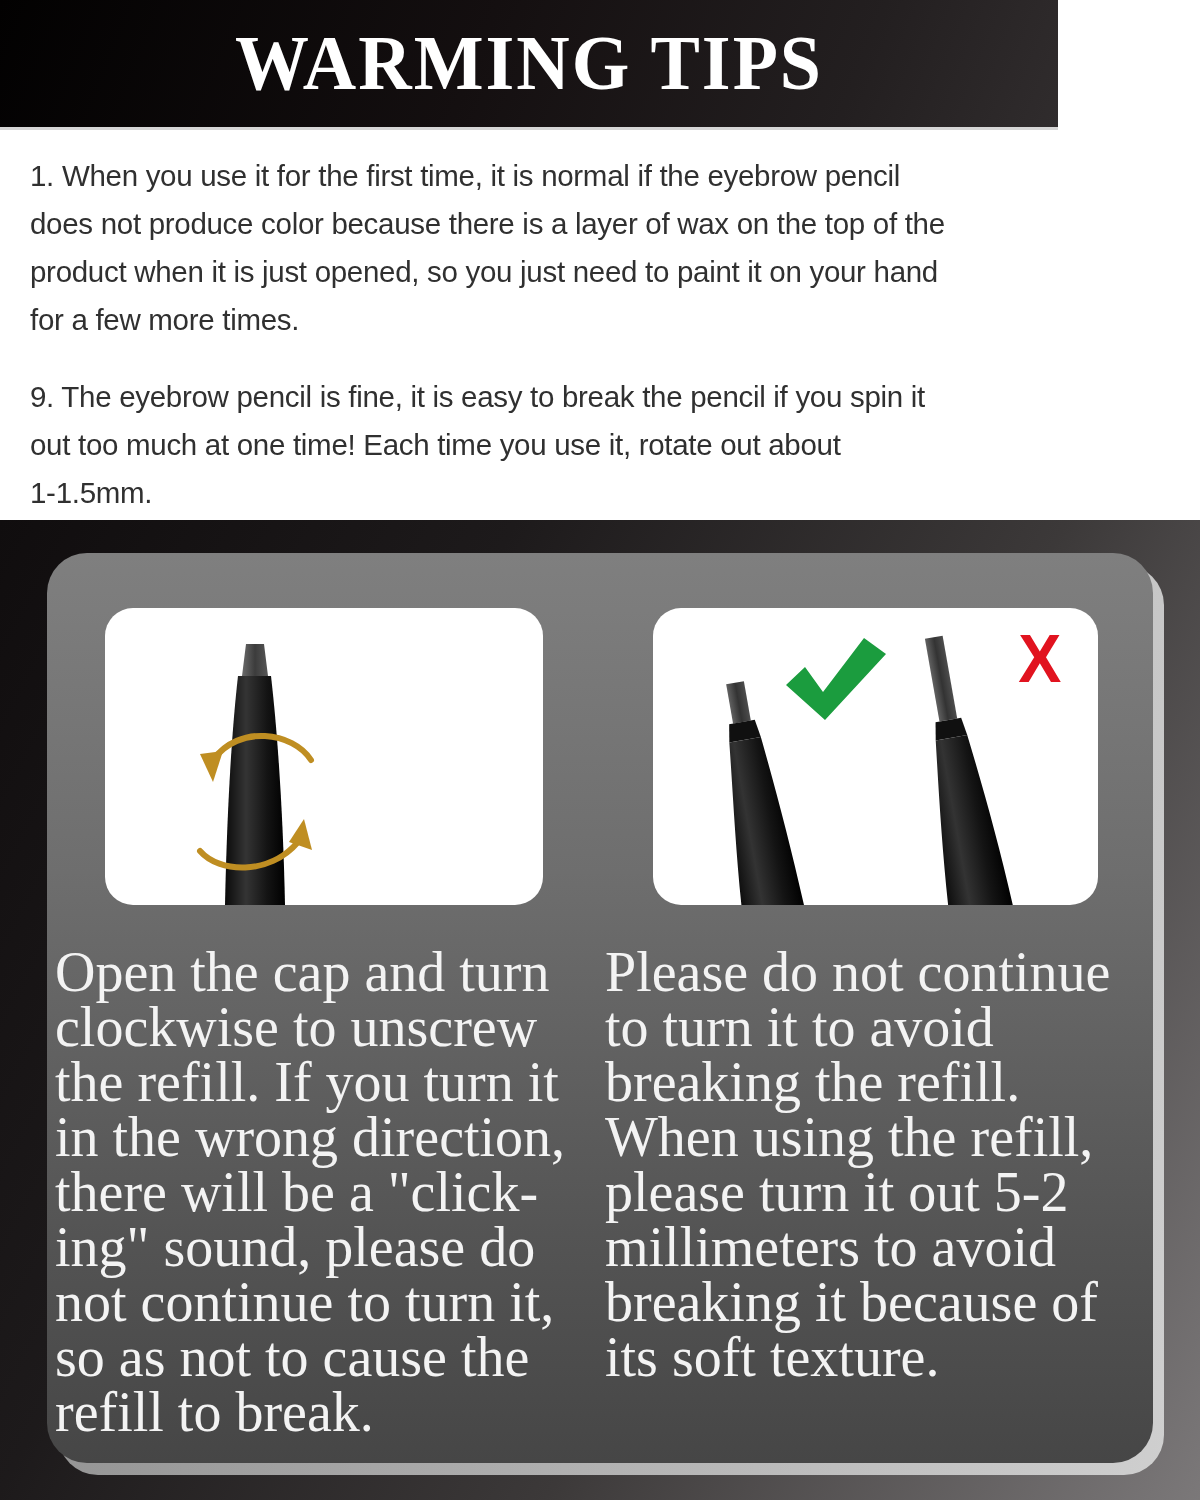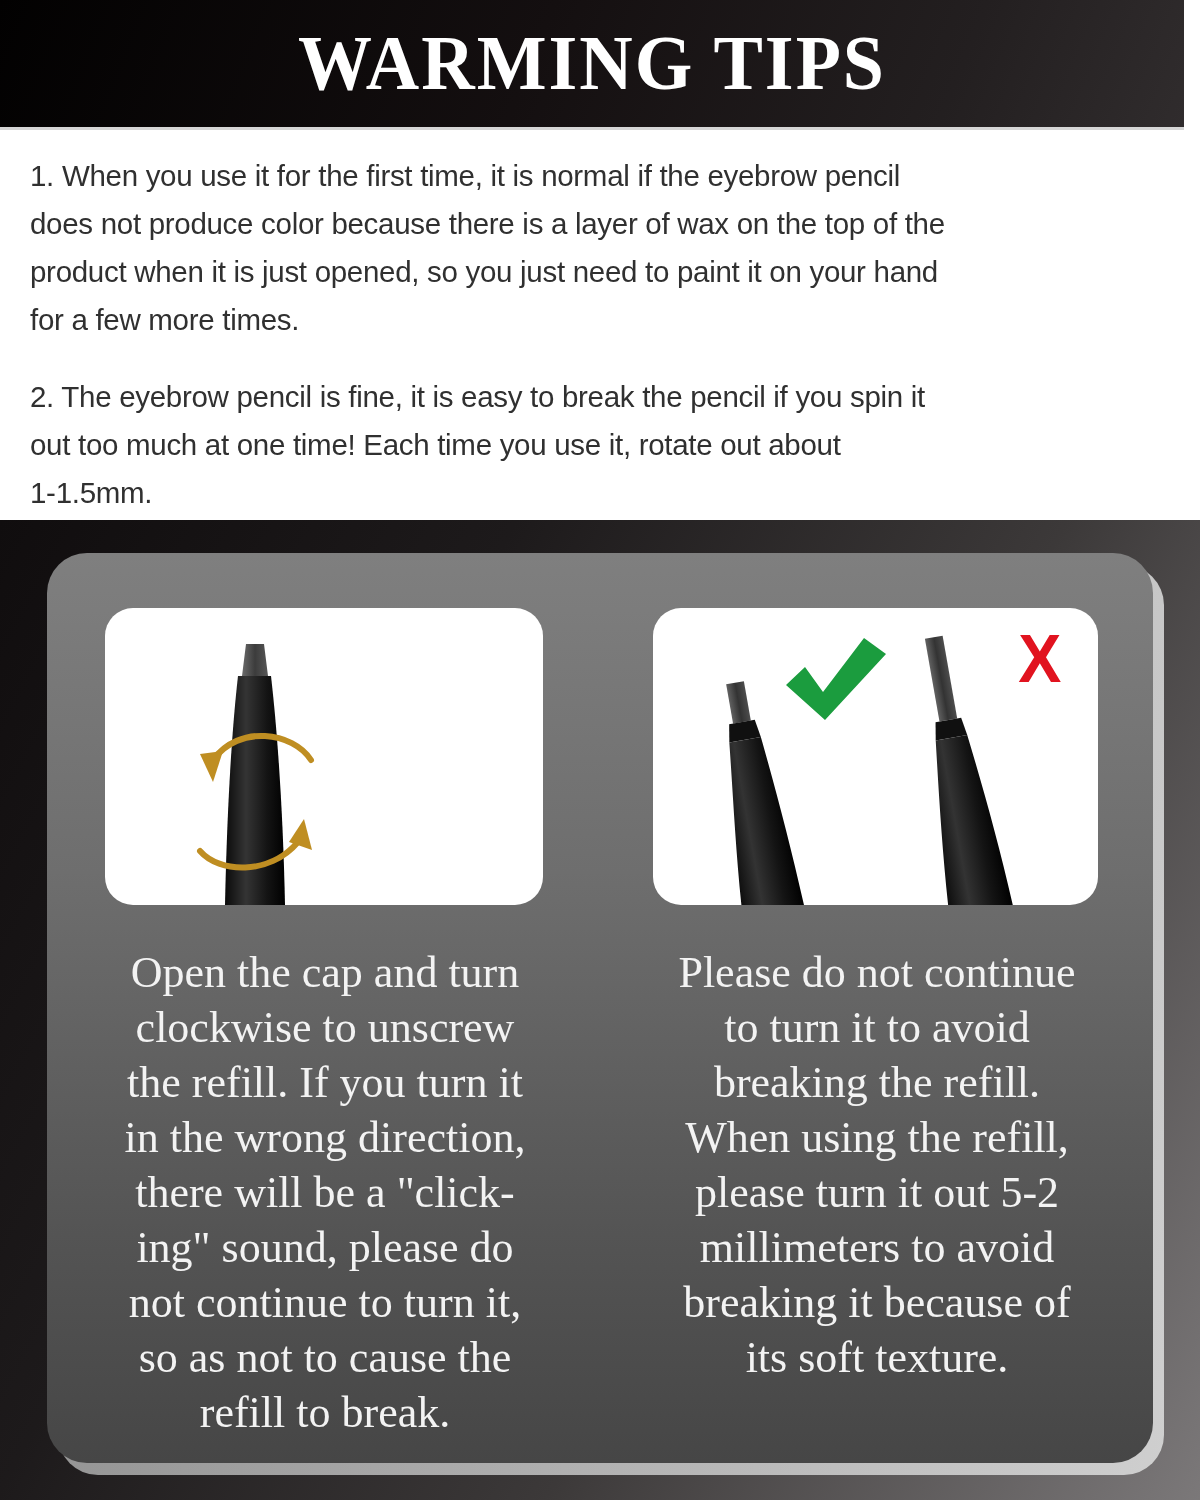--- a/index.html
+++ b/index.html
@@ -1,20 +1,20 @@
 <!DOCTYPE html>
 <html><head>
 <meta charset="utf-8">
 <style>
   html,body{margin:0;padding:0;background:#ffffff;}
   .page{position:relative;width:1200px;height:1500px;overflow:hidden;background:#ffffff;}
 
   
   .banner{
-    position:absolute;top:0;left:0;width:1184px;height:130px;box-sizing:border-box;
+    position:absolute;top:0;left:0;width:1058px;height:130px;box-sizing:border-box;
     background:linear-gradient(112deg,#020101 0%,#140f10 45%,#231f20 80%,#302c2d 100%);
     border-bottom:3px solid #d6d6d6;
     display:flex;align-items:center;justify-content:center;
   }
   .title{
     margin:0;color:#ffffff;font-family:"Liberation Serif",serif;font-weight:700;
     font-size:74px;letter-spacing:2px;transform:scaleY(1.05);
   }
 
   
@@ -43,41 +43,41 @@
   .card-right{left:606px;width:445px;}
   .card svg{display:block;width:100%;height:100%;}
 
   .xmark{
     position:absolute;top:16px;right:36px;
     font-family:"Liberation Sans",sans-serif;font-weight:700;font-size:68px;line-height:68px;
     color:#e1131f;transform:scaleX(0.95);
   }
 
   .caption{
-    position:absolute;top:392px;text-align:center;color:#f3f3f3;
-    font-family:"Liberation Serif",serif;font-size:44px;line-height:55px;white-space:pre-line;
+    position:absolute;top:392px;text-align:left;color:#f3f3f3;
+    font-family:"Liberation Serif",serif;font-size:56px;line-height:55px;white-space:pre-line;
   }
   .caption-left{left:8px;width:540px;}
   .caption-right{left:558px;width:544px;}
 </style>
 </head>
 <body>
 
 <div class="page">
 
   <header class="banner">
     <h1 class="title">WARMING TIPS</h1>
   </header>
 
   <section class="tips">
     <p class="tip">1. When you use it for the first time, it is normal if the eyebrow pencil
 does not produce color because there is a layer of wax on the top of the
 product when it is just opened, so you just need to paint it on your hand
 for a few more times.</p>
-    <p class="tip">2. The eyebrow pencil is fine, it is easy to break the pencil if you spin it
+    <p class="tip">9. The eyebrow pencil is fine, it is easy to break the pencil if you spin it
 out too much at one time! Each time you use it, rotate out about
 1-1.5mm.</p>
   </section>
 
   <section class="dark">
     <div class="bevel"></div>
     <div class="panel">
 
       <div class="card card-left">
         <svg viewBox="0 0 438 297">

